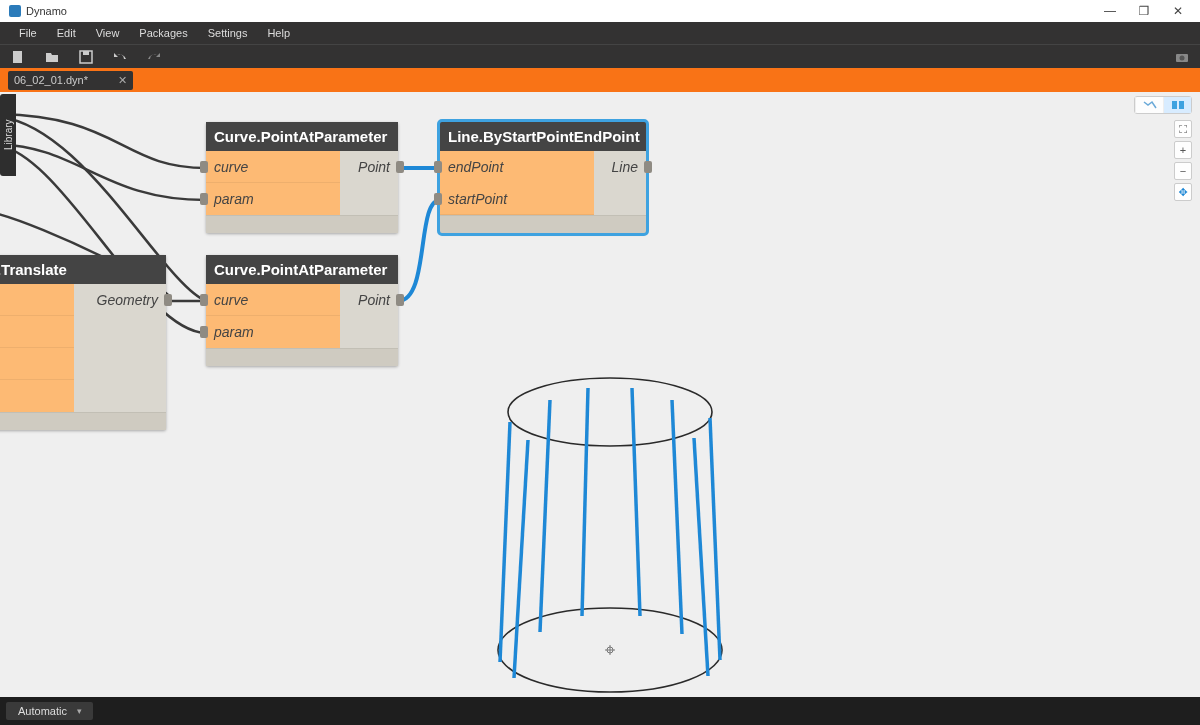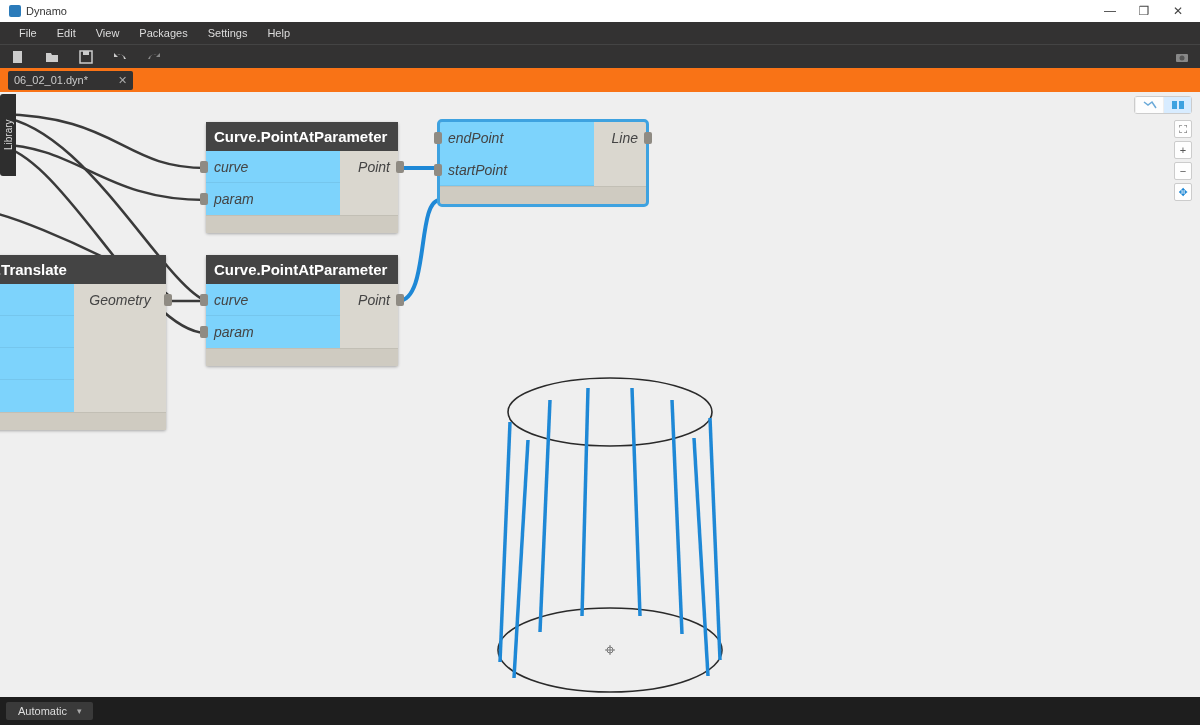--- a/index.html
+++ b/index.html
@@ -69,21 +69,21 @@
     display: flex; flex-direction: column; gap: 3px;
   }
   .nav-btn {
     width: 18px; height: 18px; background: rgba(255,255,255,0.9);
     border: 1px solid #ccc; border-radius: 2px; font-size: 11px;
     display:flex; align-items:center; justify-content:center; color:#555;
   }
 
   
   .node {
-    position: absolute; background: #7dd3fc;
+    position: absolute; background: #fdba74;
     border-radius: 2px; box-shadow: 0 1px 3px rgba(0,0,0,0.3);
   }
   .node.selected { outline: 3px solid #3ea2e0; outline-offset: 0; }
   .node-header {
     background: #444; color: #fff; font-size: 15px; font-weight: 600;
     padding: 6px 8px; display:flex; align-items:center;
   }
   .node-body { display: flex; }
   .node-col { display: flex; flex-direction: column; flex: 1; font-style: italic; }
   .port-row {
@@ -201,21 +201,21 @@
       <span>ometry.Translate</span>
     </div>
     <div class="node-body">
       <div class="node-col" style="flex:1;">
         <div class="port-row"></div>
         <div class="port-row"></div>
         <div class="port-row"></div>
         <div class="port-row last"></div>
       </div>
       <div class="node-col" style="flex:0 0 auto; width:92px; background:#dad7cf;">
-        <div class="port-row out last" style="height:32px;justify-content:center;">
+        <div class="port-row out last" style="height:32px;">
             <span>Geometry</span>
             <span class="port-nub out"></span>
           </div>
       </div>
     </div>
     <div class="node-footer"></div>
   </div>
 
   <div class="node" style="left:206px; top:30px; width:192px;">
     <div class="node-header">
@@ -261,20 +261,23 @@
         <div class="port-row out last">
             <span>Point</span>
             <span class="port-nub out"></span>
           </div>
       </div>
     </div>
     <div class="node-footer"></div>
   </div>
 
   <div class="node selected" style="left:440px; top:30px; width:206px;">
+    <div class="node-header">
+      <span>Line.ByStartPointEndPoint</span>
+    </div>
     <div class="node-body">
       <div class="node-col">
         <div class="port-row last">
             <span class="port-nub in"></span>
             <span>endPoint</span>
           </div>
         <div class="port-row">
             <span class="port-nub in"></span>
             <span>startPoint</span>
           </div>

